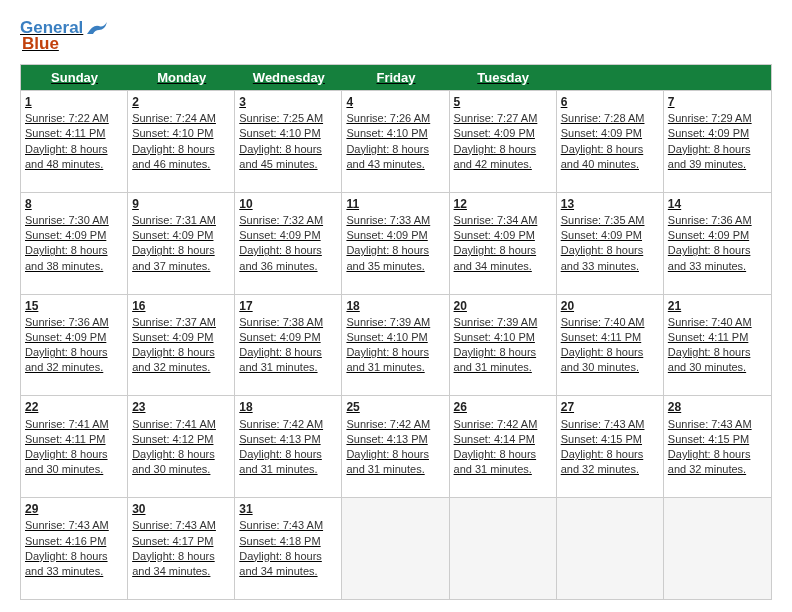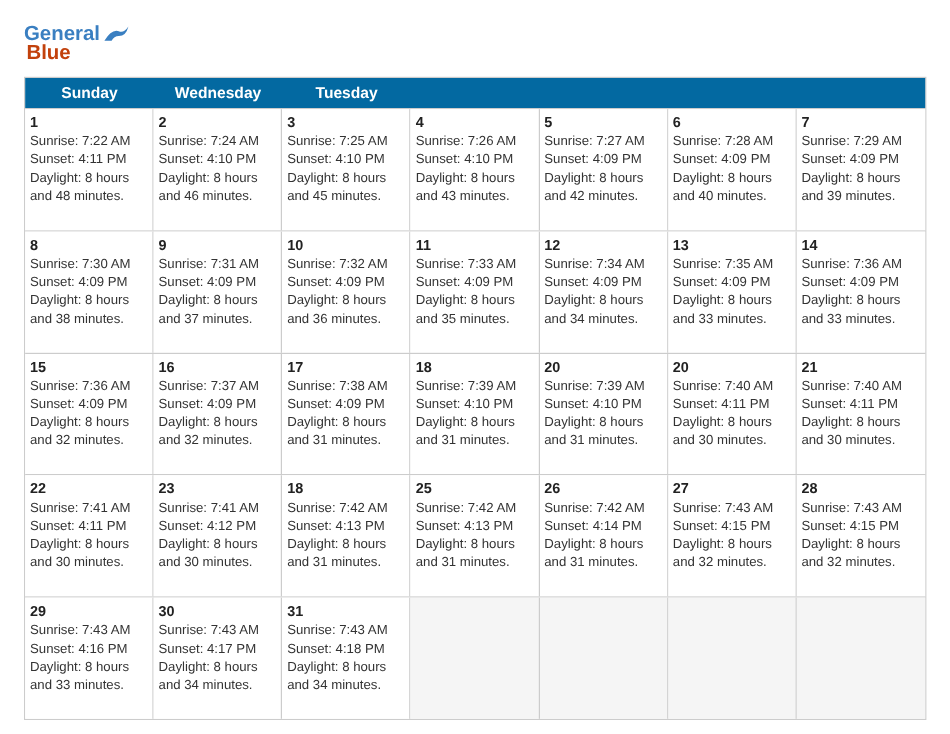--- a/index.html
+++ b/index.html
@@ -9,20 +9,21 @@
       background: #fff;
       font-family: Arial, sans-serif;
       overflow: hidden;
     }
     .page {
       width: 792px;
       height: 612px;
       padding: 18px 20px 12px 20px;
       display: flex;
       flex-direction: column;
+      text-decoration: underline;
     }
     .header {
       display: flex;
       align-items: flex-start;
       justify-content: space-between;
       margin-bottom: 10px;
     }
     .logo {
       display: flex;
       flex-direction: column;
@@ -49,21 +50,21 @@
     }
     .calendar {
       flex: 1;
       display: flex;
       flex-direction: column;
       border: 1px solid #ccc;
     }
     .calendar-header {
       display: grid;
       grid-template-columns: repeat(7, 1fr);
-      background: #0369a1;
+      background: #15803d;
     }
     .day-header {
       color: #fff;
       text-align: center;
       font-size: 13px;
       font-weight: bold;
       padding: 5px 0;
     }
     .calendar-body {
       flex: 1;
@@ -121,21 +122,23 @@
     </div>
     <div class="title-block">
       <div class="month-title"></div>
       <div class="subtitle"></div>
     </div>
   </div>
 
   <div class="calendar">
     <div class="calendar-header">
     <div class="day-header">Sunday</div>
+        <div class="day-header">Monday</div>
         <div class="day-header">Wednesday</div>
+        <div class="day-header">Friday</div>
         <div class="day-header">Tuesday</div>
       </div>
     <div class="calendar-body">
     <div class="calendar-row">
           <div class="calendar-cell">
             <span class="cell-day">1</span>
             <div class="cell-info">Sunrise: 7:22 AM<br>Sunset: 4:11 PM<br>Daylight: 8 hours and 48 minutes.</div>
           </div>
           <div class="calendar-cell">
             <span class="cell-day">2</span>

